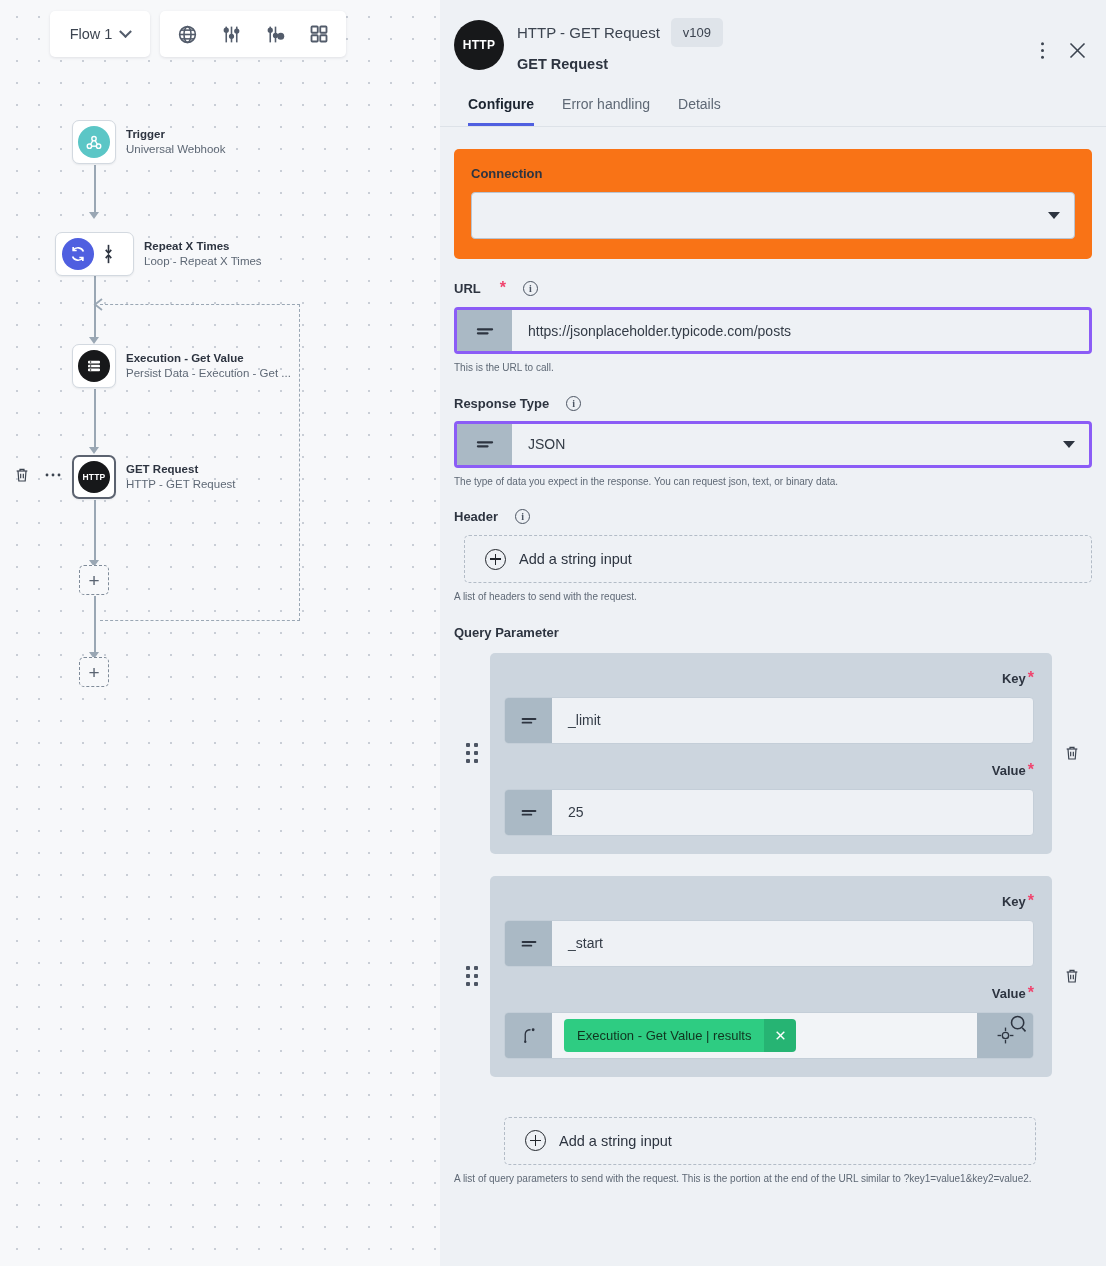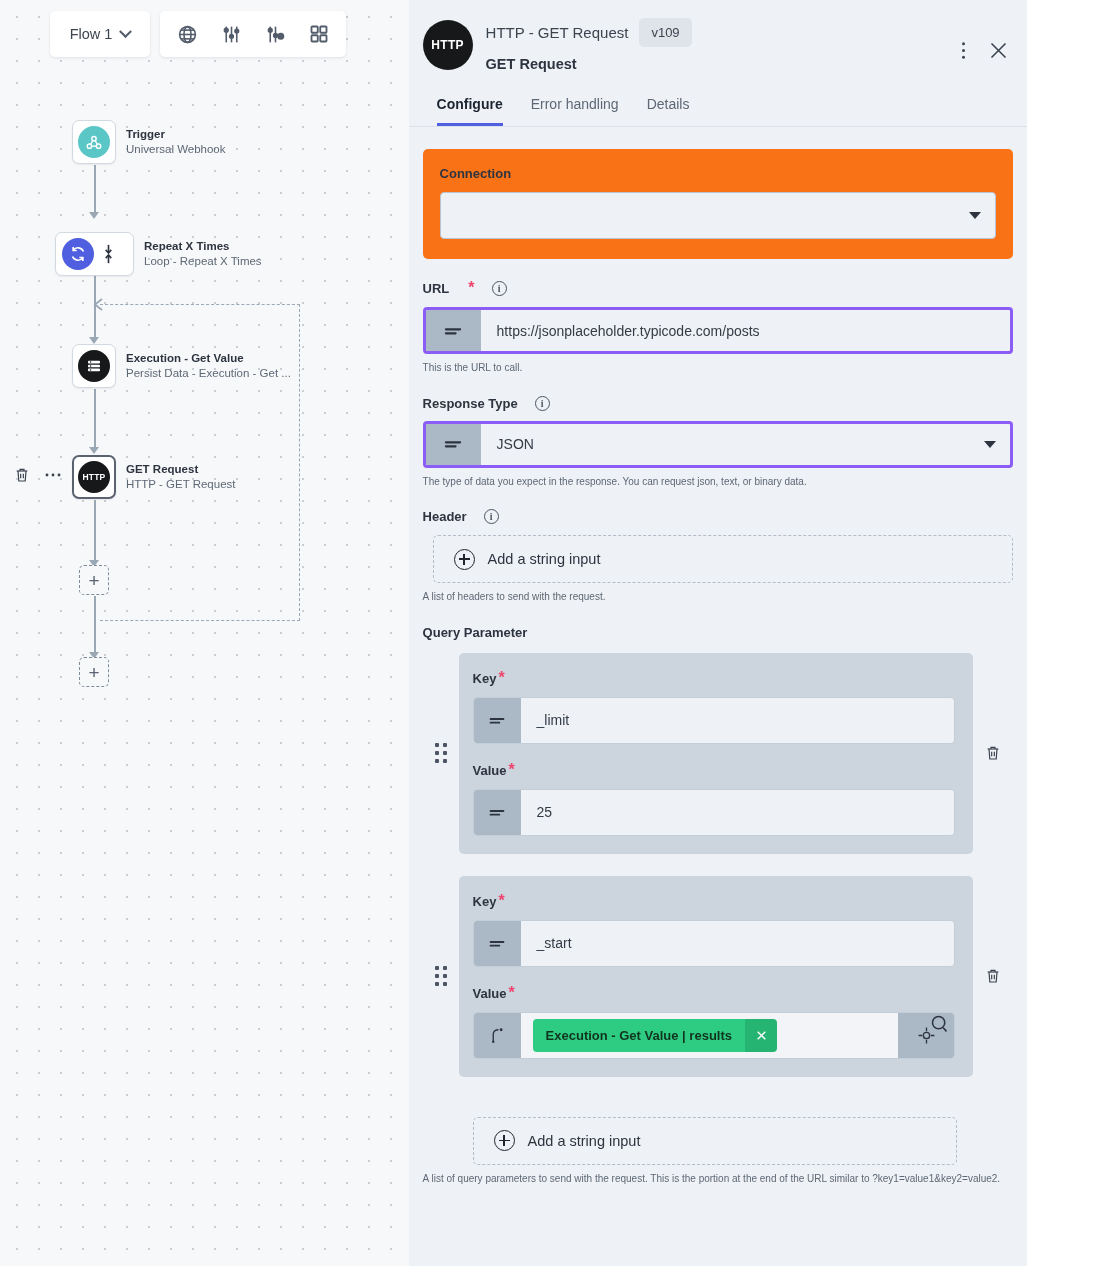--- a/index.html
+++ b/index.html
@@ -2,21 +2,21 @@
 <html><head>
 <meta charset="utf-8">
 <style>
   * { box-sizing: border-box; margin: 0; padding: 0; }
   html, body {
     width: 1106px; height: 1266px;
     font-family: "Liberation Sans", sans-serif;
     background: #ffffff;
     overflow: hidden;
   }
-  .app { position: relative; width: 1027px; height: 1266px; display: flex; }
+  .app { position: relative; width: 1106px; height: 1266px; display: flex; }
 
   
   .canvas {
     position: relative;
     width: 440px; height: 1266px;
     background-color: #f7f8fa;
     background-image: radial-gradient(#c9ced6 1px, transparent 1px);
     background-size: 22px 22px;
     background-position: 6px 6px;
     overflow: hidden;
@@ -137,32 +137,32 @@
   .add-lbl { font-size: 14.5px; color: #2d3440; }
   .plus-circ { width: 21px; height: 21px; border-radius: 50%; border: 1.6px solid #22262c; position: relative; }
   .plus-circ:before, .plus-circ:after { content:""; position: absolute; background: #22262c; }
   .plus-circ:before { left: 4px; right: 4px; top: 8.7px; height: 1.8px; }
   .plus-circ:after { top: 4px; bottom: 4px; left: 8.7px; width: 1.8px; }
 
   .qp-row { display: flex; align-items: center; margin-top: 13px; }
   .drag-handle { width: 36px; display: flex; align-items: center; justify-content: center; cursor: grab; flex: 0 0 auto; }
   .qp-card { flex: 1; background: #ccd5de; border-radius: 5px; padding: 16px 18px 18px 14px; }
   .qp-trash { width: 40px; display: flex; align-items: center; justify-content: center; cursor: pointer; flex: 0 0 auto; }
-  .qp-sub { margin-bottom: 0; }
+  .qp-sub { margin-bottom: 0; text-align: right; }
   .qp-sub + .qp-sub { margin-top: 17px; }
   .qp-input {
     margin-top: 10px; display: flex; align-items: stretch; height: 47px;
     border-radius: 4px; overflow: hidden; background: #eef1f5; border: 1px solid #c4ced8;
   }
   .qp-input .prefix { width: 47px; }
   .token-area { flex: 1; background: #f2f4f7; display: flex; align-items: center; padding-left: 12px; }
   .token {
     display: flex; align-items: center; height: 33px; border-radius: 4px; overflow: hidden;
   }
-  .token-lbl { background: #2ecc82; color: #11341f; font-size: 13px; padding: 10px 13px; display: flex; align-items: center; height: 100%; font-weight: bold; }
+  .token-lbl { background: #2ecc82; color: #11341f; font-size: 13px; padding: 10px 13px; display: flex; align-items: center; height: 100%; }
   .token-x { background: #26b473; width: 32px; display: flex; align-items: center; justify-content: center; cursor: pointer; height: 100%; }
   .suffix-btn { width: 56px; background: #aab9c5; display: flex; align-items: center; justify-content: center; cursor: pointer; flex: 0 0 auto; }
 
   .dots2 { display: grid; grid-template-columns: 4px 4px; grid-template-rows: 4px 4px 4px; gap: 4px; }
   .dots2 i { background: #4c5563; border-radius: 1px; display: block; width: 4px; height: 4px; }
 </style>
 </head>
 <body>
 
 <div class="app">

